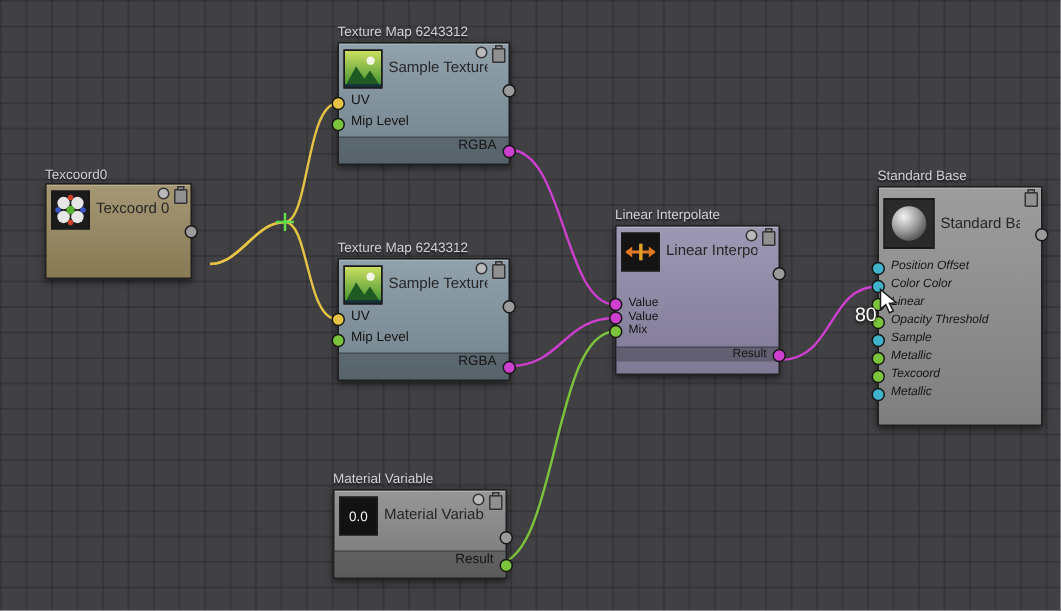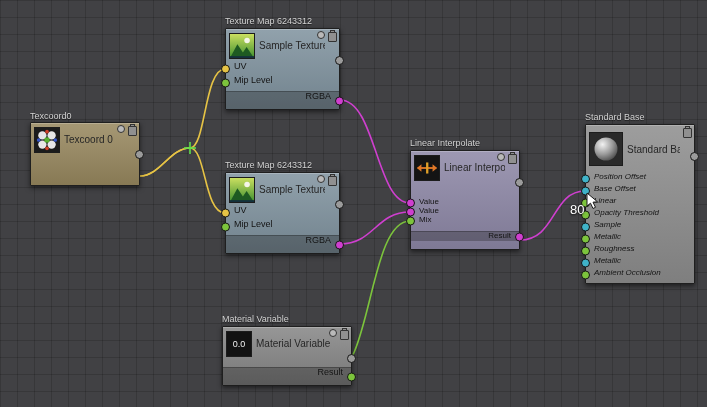--- a/index.html
+++ b/index.html
@@ -91,21 +91,21 @@
     </g>
   </svg>
 
   <span class="node-caption" style="left:30px;top:111px">Texcoord0</span>
   <span class="node-caption" style="left:225px;top:16px">Texture Map 6243312</span>
   <span class="node-caption" style="left:225px;top:160px">Texture Map 6243312</span>
   <span class="node-caption" style="left:410px;top:138px">Linear Interpolate</span>
   <span class="node-caption" style="left:585px;top:112px">Standard Base</span>
   <span class="node-caption" style="left:222px;top:314px">Material Variable</span>
 
-  <div class="node tint-tan" style="left:30px;top:122px;width:110px;height:64px">
+  <div class="node tint-tan" style="left:30px;top:122px;width:98px;height:64px">
     <div class="node-header">
       <span class="thumb">
         <svg viewBox="0 0 26 26">
             <rect width="26" height="26" fill="#1b1b1b"></rect>
             <g fill="#e6e6e6">
               <circle cx="8" cy="8" r="4.5"></circle>
               <circle cx="18" cy="8" r="4.5"></circle>
               <circle cx="8" cy="18" r="4.5"></circle>
               <circle cx="18" cy="18" r="4.5"></circle>
             </g>
@@ -236,53 +236,49 @@
         <span class="mini-trash"></span>
       </span>
     </div>
     <span class="hdr-port" style="background-color: rgb(155, 155, 155);"></span>
     <div class="row in">
       <span class="port in" style="background-color: rgb(63, 179, 201);"></span>
       <span class="row-label">Position Offset</span>
     </div>
     <div class="row in">
       <span class="port in" style="background-color: rgb(63, 179, 201);"></span>
-      <span class="row-label">Base Offset</span>
+      <span class="row-label">Color Color</span>
     </div>
     <div class="row in">
       <span class="port in" style="background-color: rgb(124, 196, 60);"></span>
       <span class="row-label">Linear</span>
     </div>
     <div class="row in">
       <span class="port in" style="background-color: rgb(124, 196, 60);"></span>
       <span class="row-label">Opacity Threshold</span>
     </div>
     <div class="row in">
       <span class="port in" style="background-color: rgb(63, 179, 201);"></span>
       <span class="row-label">Sample</span>
     </div>
     <div class="row in">
       <span class="port in" style="background-color: rgb(124, 196, 60);"></span>
       <span class="row-label">Metallic</span>
     </div>
     <div class="row in">
       <span class="port in" style="background-color: rgb(124, 196, 60);"></span>
-      <span class="row-label">Roughness</span>
+      <span class="row-label">Texcoord</span>
     </div>
     <div class="row in">
       <span class="port in" style="background-color: rgb(63, 179, 201);"></span>
       <span class="row-label">Metallic</span>
     </div>
-    <div class="row in">
-      <span class="port in" style="background-color: rgb(124, 196, 60);"></span>
-      <span class="row-label">Ambient Occlusion</span>
-    </div>
-  </div>
-
-  <div class="node tint-gray2" style="left:222px;top:326px;width:130px;height:60px">
+  </div>
+
+  <div class="node tint-gray2" style="left:222px;top:326px;width:116px;height:60px">
     <div class="node-header">
       <span class="thumb mat-icon">0.0</span>
       <span class="node-title">Material Variable</span>
       <span class="mini-icons">
         <span class="mini-clock"></span>
         <span class="mini-trash"></span>
       </span>
     </div>
     <span class="hdr-port" style="background-color: rgb(155, 155, 155);"></span>
     <div class="row out footer" style="margin-top:7px">

